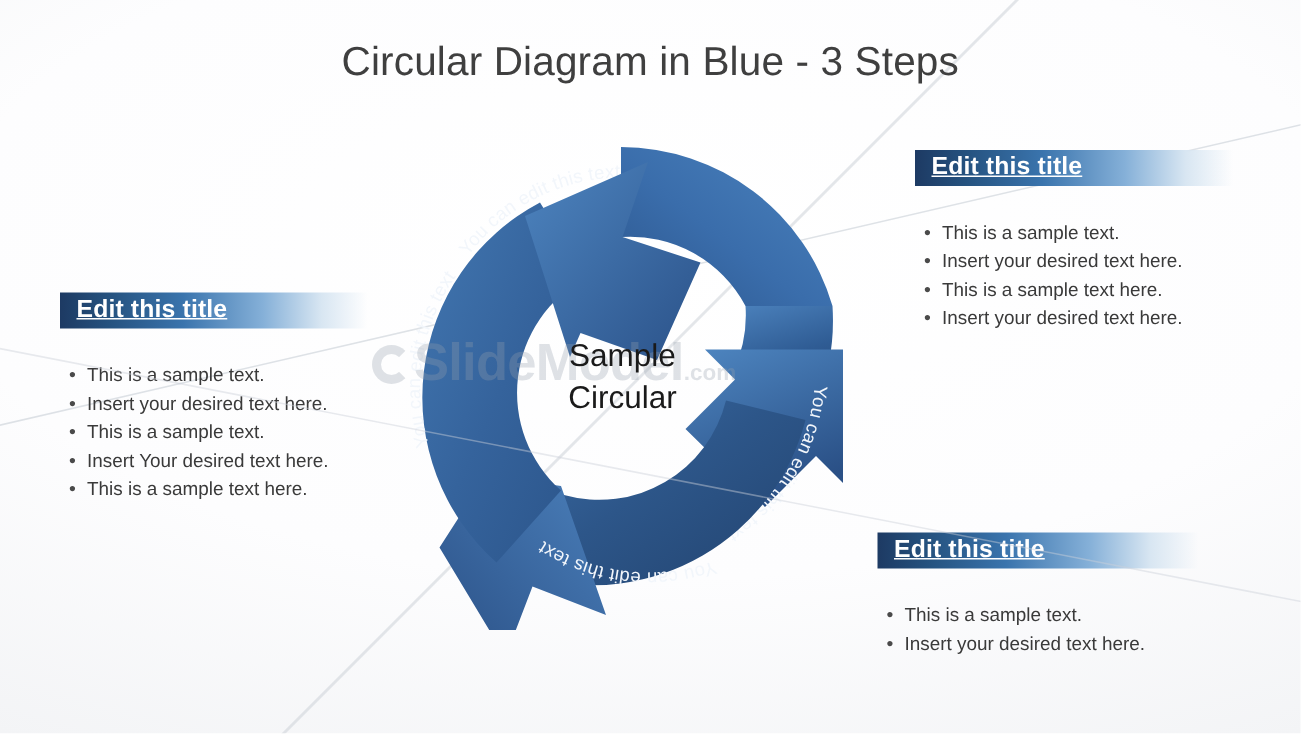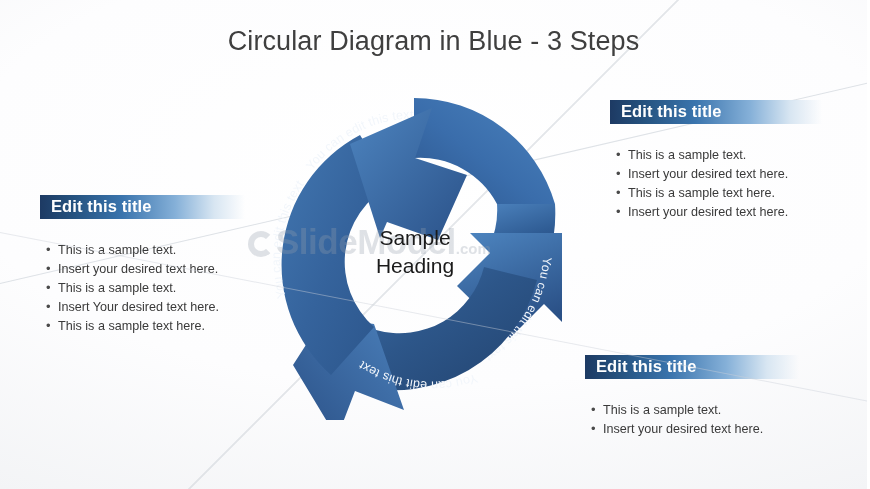--- a/index.html
+++ b/index.html
@@ -50,20 +50,21 @@
   
   .txt-block { position: absolute; }
   .block-title {
     display: block;
     font-size: 16.5px;
     font-weight: bold;
     color: #ffffff;
     padding: 2px 0 3px 11px;
     background: linear-gradient(to right, #1d3a63 0%, #25527f 16%, #3a74ad 40%, #85b0d8 66%, #d8e6f2 85%, rgba(248,250,252,0) 100%);
     letter-spacing: 0.1px;
+    text-decoration: underline;
   }
   .bullets { list-style: none; margin-top: 22px; }
   .bullets li {
     position: relative;
     font-size: 12.6px;
     color: #3a3a3a;
     line-height: 19px;
     padding-left: 18px;
   }
   .bullets li::before {
@@ -198,21 +199,21 @@
       </text>
     </g>
   </svg>
 
   <div class="watermark">
     <span class="wm-ring"></span><span>SlideModel</span><span class="wm-dot">.com</span>
   </div>
 
   <div class="center-heading">
     <div>Sample</div>
-    <div>Heading</div>
+    <div>Circular</div>
   </div>
 
   <div class="txt-block" id="block-left">
     <span class="block-title">Edit this title</span>
     <ul class="bullets">
       <li>This is a sample text.</li>
       <li>Insert your desired  text here.</li>
       <li>This is a sample text.</li>
       <li>Insert Your desired text here.</li>
       <li>This is a sample text here.</li>

